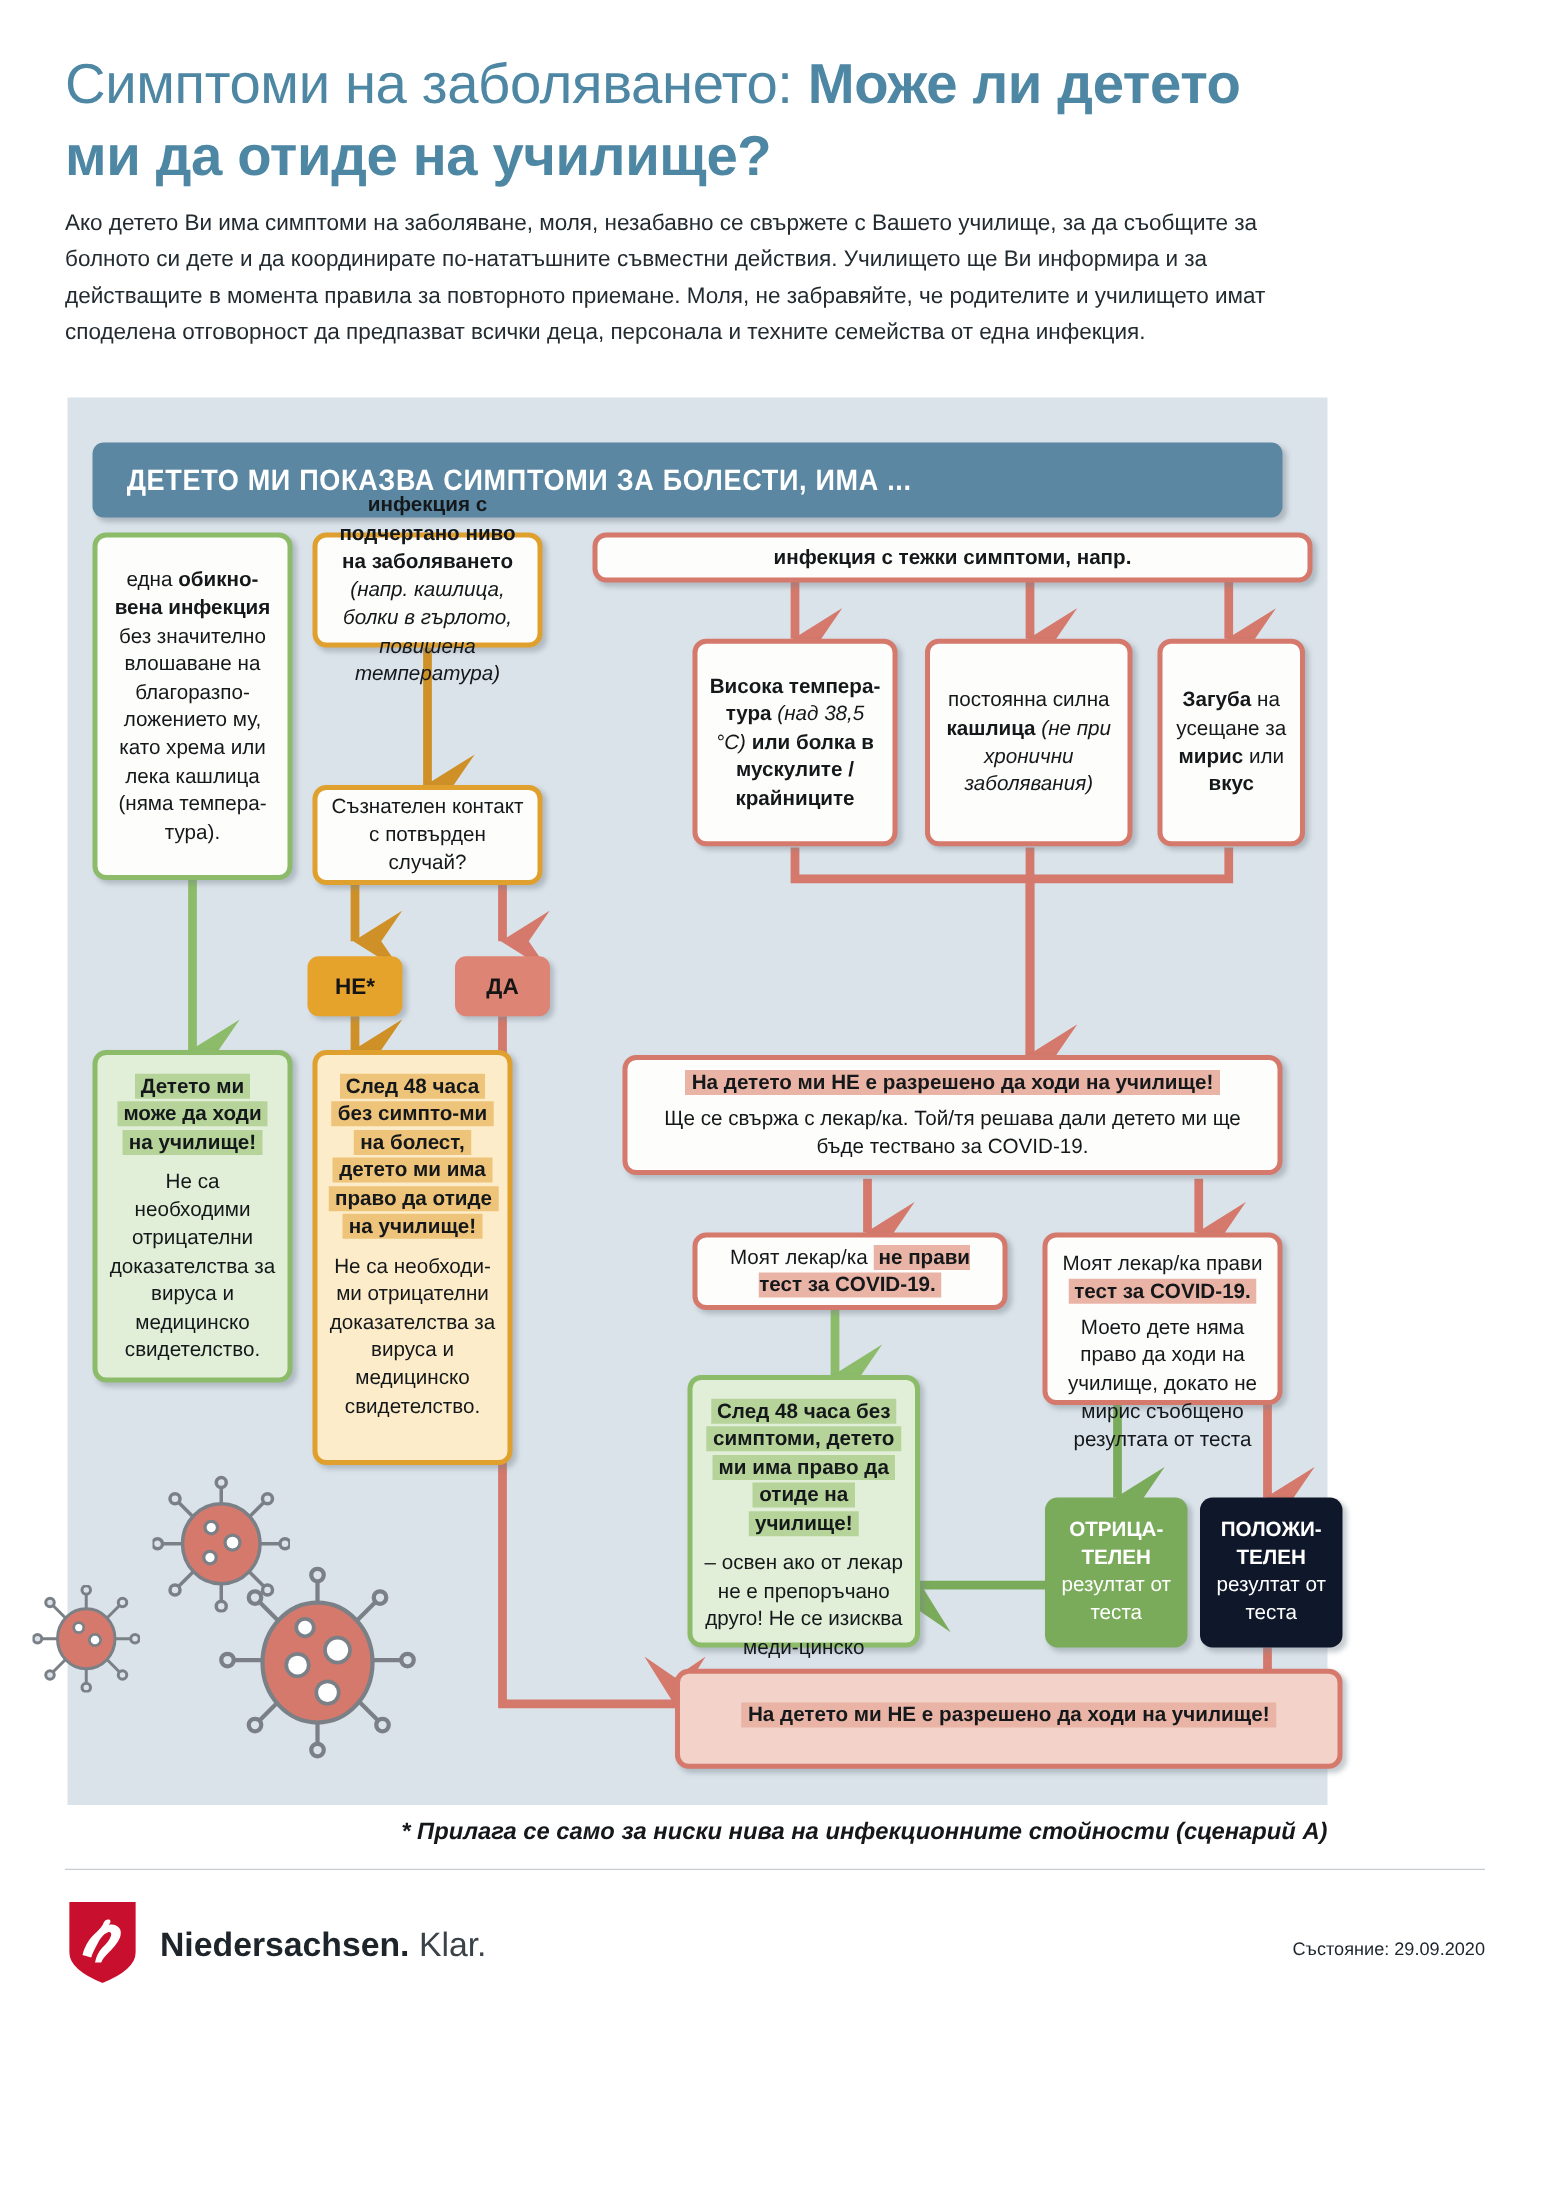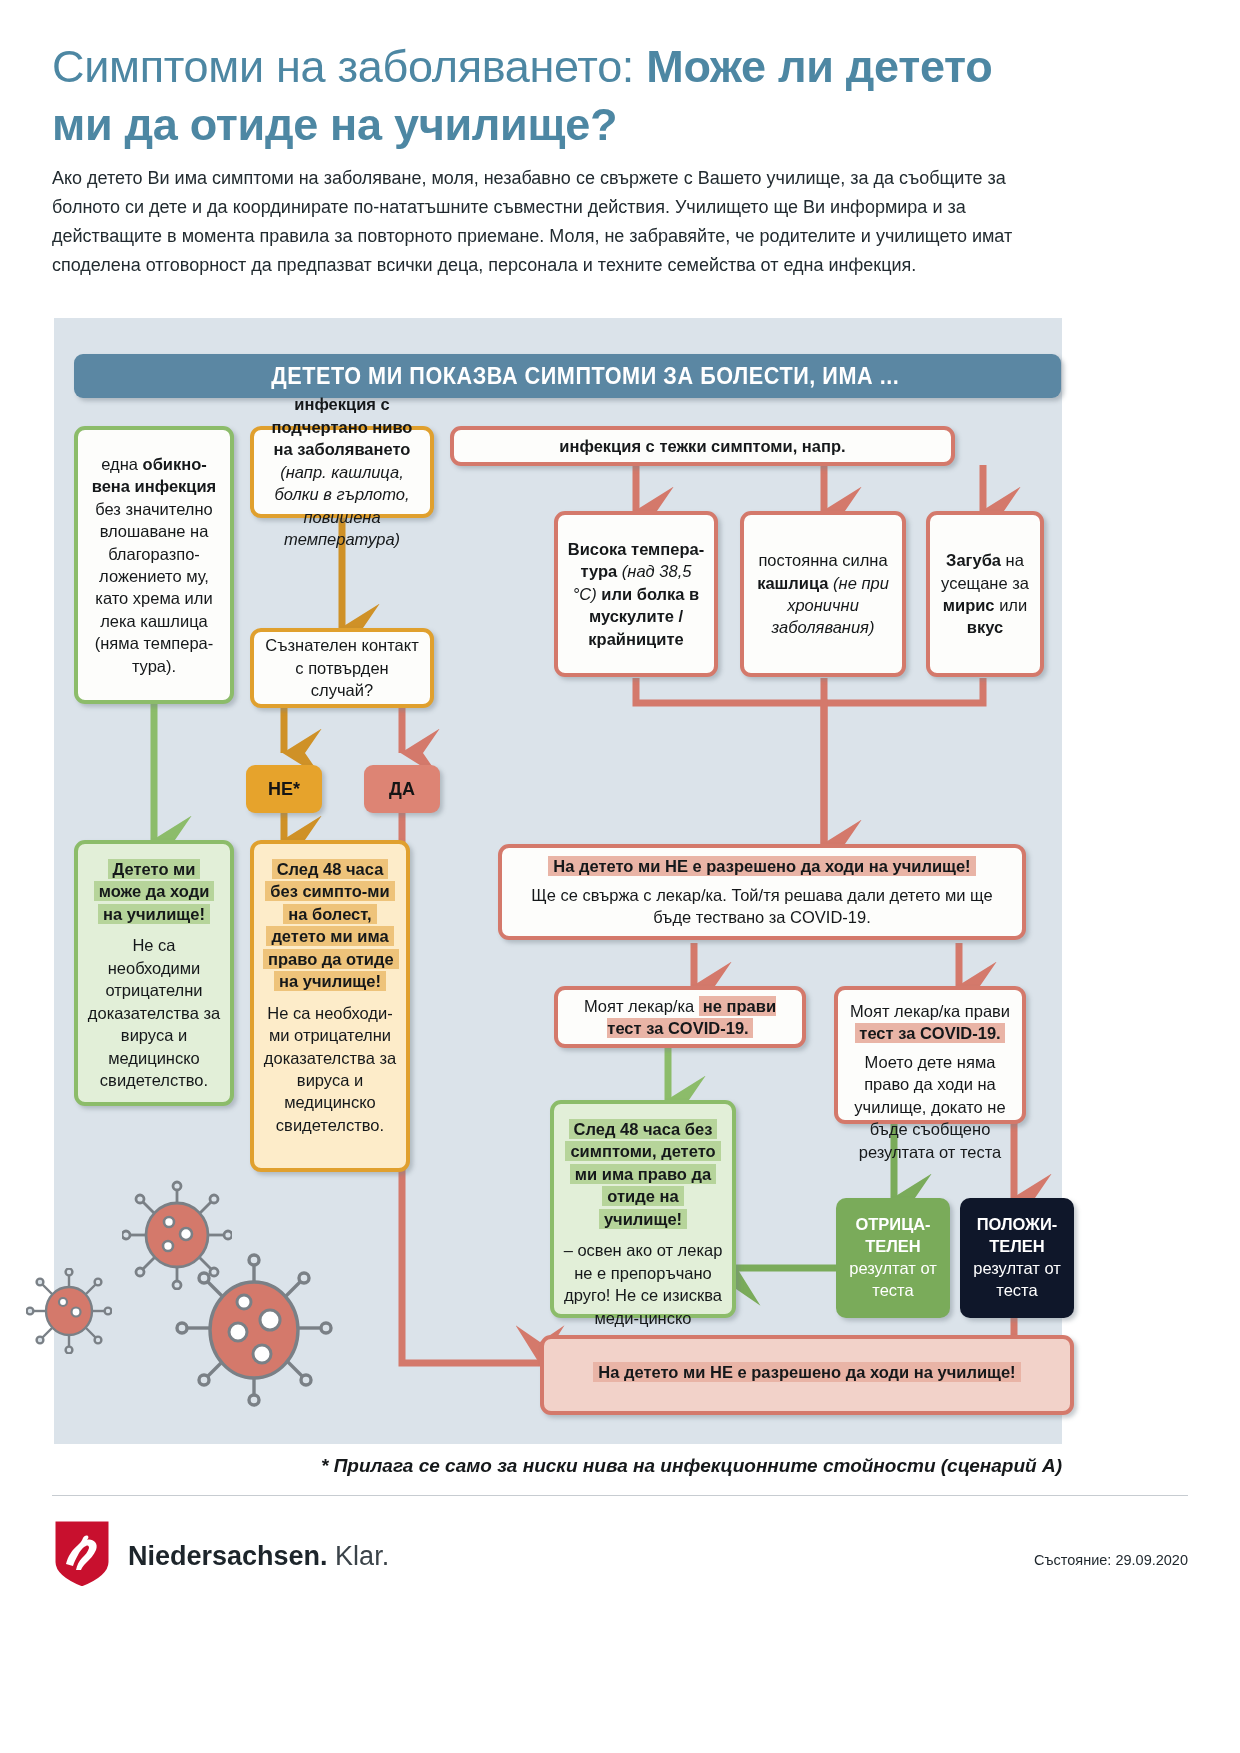--- a/index.html
+++ b/index.html
@@ -23,24 +23,24 @@
     position:absolute;left:52px;top:164px;width:1010px;
     font-size:18px;line-height:1.62;color:#222b30;
   }
 
   
   .panel{
     position:absolute;left:54px;top:318px;width:1008px;height:1126px;
     background:#dbe3ea;
   }
   .banner{
-    position:absolute;left:20px;top:36px;width:952px;height:44px;
+    position:absolute;left:20px;top:36px;width:952px;height:60px;
     background:#5b87a3;border-radius:9px;
     box-shadow:3px 3px 4px rgba(120,130,140,.45);
-    display:flex;align-items:center;justify-content:center;padding-left:35px;
+    display:flex;align-items:center;
   }
   .banner span{
     color:#ffffff;font-weight:700;font-size:23.5px;letter-spacing:.6px;
     font-stretch:condensed;transform:scaleX(.92);transform-origin:center;
   }
 
   
   .bx{
     position:absolute;box-sizing:border-box;
     border-radius:11px;border:4px solid #000;
@@ -189,21 +189,21 @@
       </div>
     </div>
 
     <div class="bx o" style="left:196px;top:108px;width:184px;height:92px;">
       <div class="inner">
         <b>инфекция с подчертано ниво на заболяването</b>
         <i>(напр. кашлица, болки в гърлото, повишена температура)</i>
       </div>
     </div>
 
-    <div class="bx r" style="left:396px;top:108px;width:505px;height:40px;">
+    <div class="bx r" style="left:420px;top:108px;width:576px;height:40px;">
       <div class="inner"><b>инфекция с тежки симптоми, напр.</b></div>
     </div>
 
     <div class="bx r" style="left:500px;top:193px;width:164px;height:166px;">
       <div class="inner">
         <b>Висока темпера-тура </b><i>(над 38,5 °C)</i><b> или болка в мускулите / крайниците</b>
       </div>
     </div>
 
     <div class="bx r" style="left:686px;top:193px;width:166px;height:166px;">
@@ -253,21 +253,21 @@
 
     <div class="bx r" style="left:500px;top:668px;width:252px;height:62px;">
       <div class="inner">
         <span>Моят лекар/ка </span><span class="hl-r2">не прави тест за COVID-19.</span>
       </div>
     </div>
 
     <div class="bx r" style="left:780px;top:668px;width:192px;height:138px;align-items:flex-start;padding-top:10px;">
       <div class="inner">
         <div style="margin-bottom:6px;"><span>Моят лекар/ка прави </span><span class="hl-r2">тест за COVID-19.</span></div>
-        <div>Моето дете няма право да ходи на училище, докато не бъде съобщено резултата от теста</div>
+        <div>Моето дете няма право да ходи на училище, докато не мирис съобщено резултата от теста</div>
       </div>
     </div>
 
     <div class="bx g fill-g" style="left:496px;top:782px;width:186px;height:218px;align-items:flex-start;padding-top:14px;">
       <div class="inner">
         <div style="margin-bottom:9px;"><span class="hl-g">След 48 часа без симптоми, детето ми има право да отиде на училище!</span></div>
         <div>– освен ако от лекар не е препоръчано друго! Не се изисква меди-цинско свидетелство.</div>
       </div>
     </div>
 

